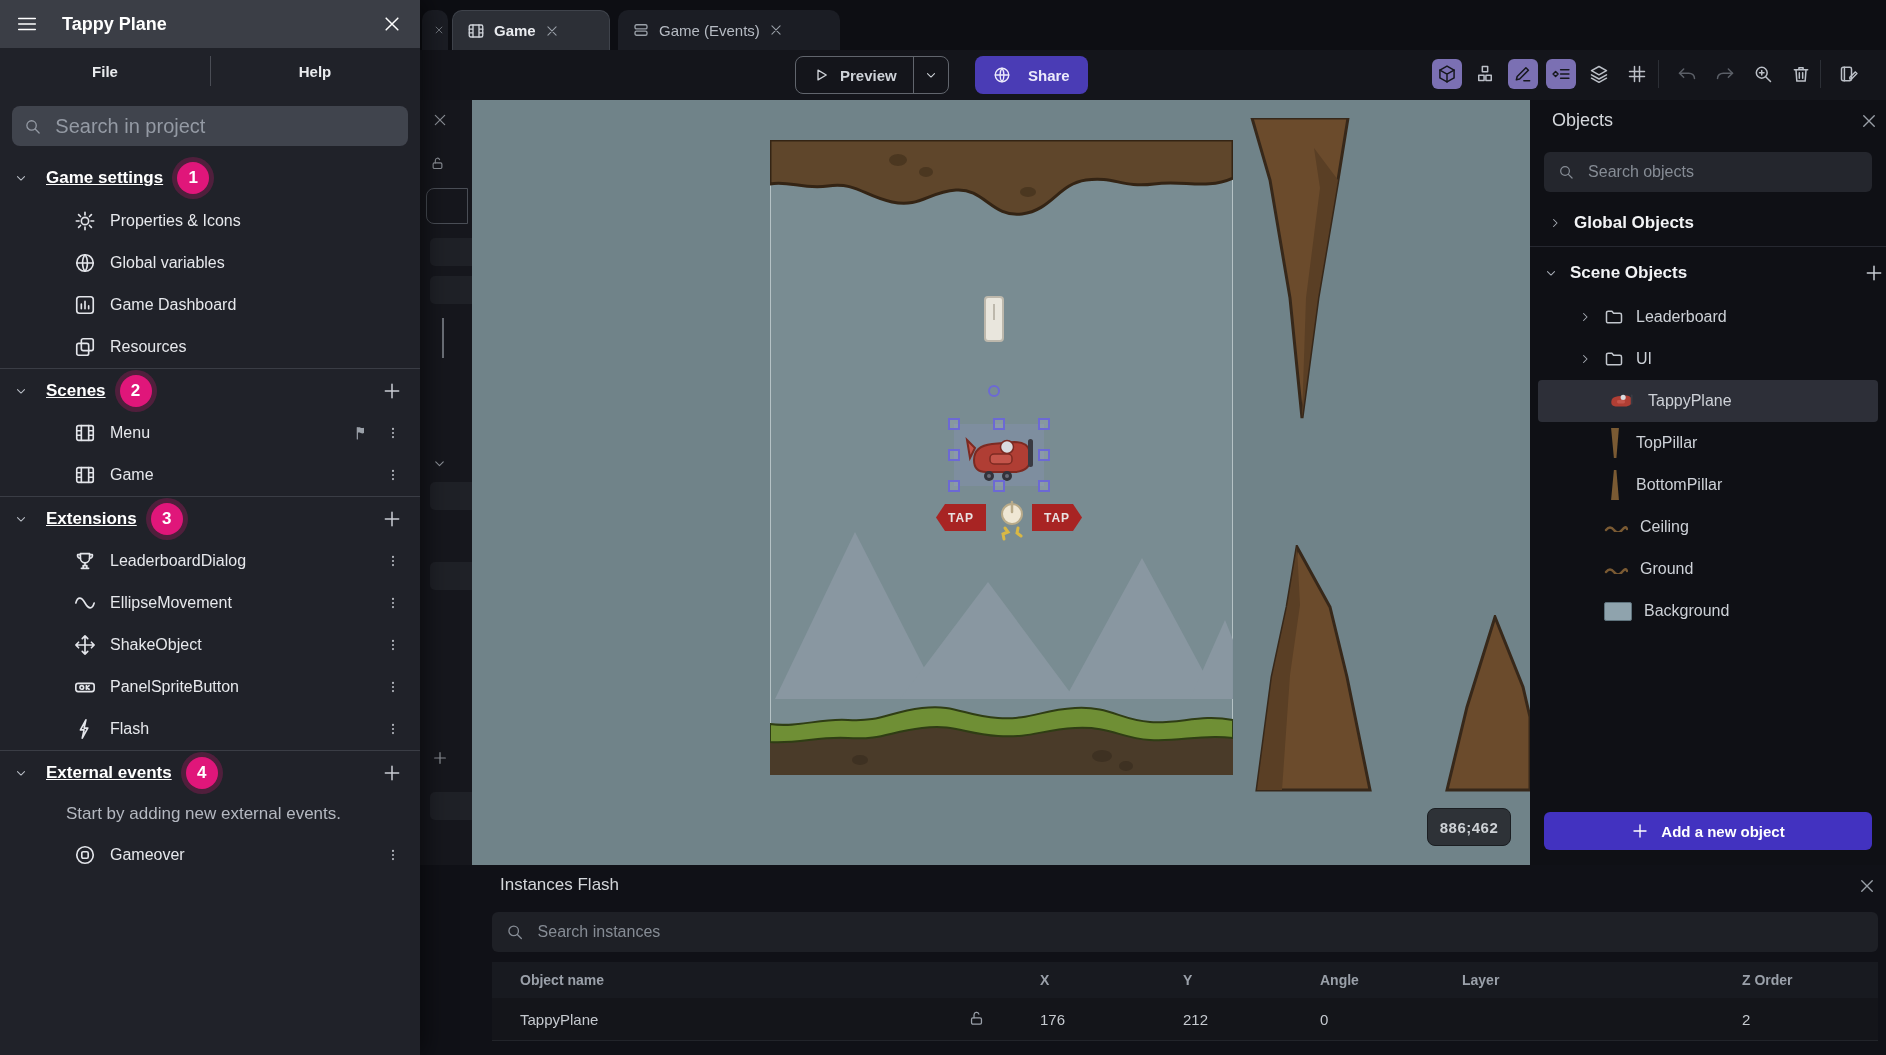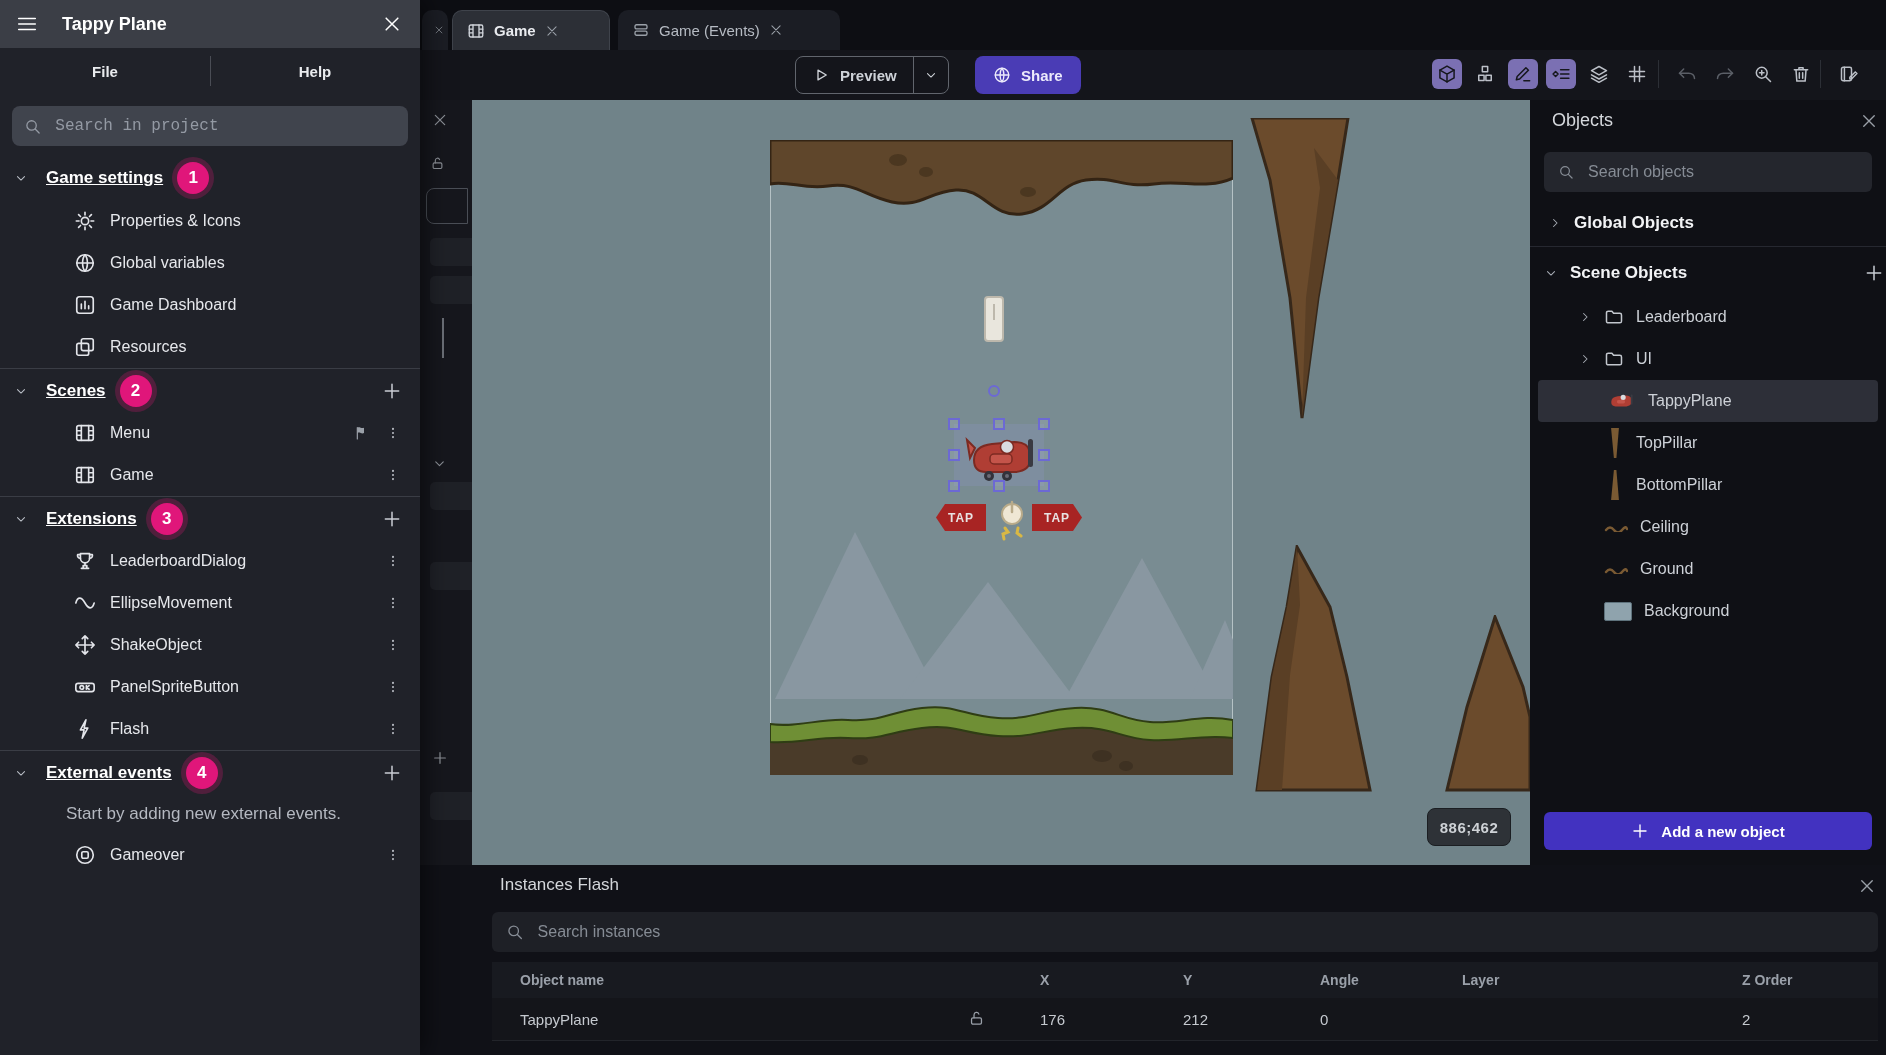--- a/index.html
+++ b/index.html
@@ -17,21 +17,21 @@
   .tab.inactive .tlabel{font-weight:normal;}
   .tab .tclose{color:#9aa0a8;width:14px;height:14px;}
   .tab-sliver{position:absolute;bottom:0;left:2px;width:26px;height:40px;background:#1b1d24;border-radius:10px 10px 0 0;color:#8b9097;display:flex;align-items:center;justify-content:flex-end;padding-right:4px;box-sizing:border-box;}
 
   .toolbar{position:absolute;left:420px;top:50px;width:1578px;height:50px;background:#14151b;text-align:center;}
   .btn-preview{position:absolute;left:375px;top:6px;height:38px;display:flex;align-items:center;border:1px solid #61656d;border-radius:8px;color:#ced2d8;box-sizing:border-box;}
   .btn-preview .seg{display:flex;align-items:center;gap:10px;padding:0 16px;height:100%;}
   .btn-preview .plabel{font-size:15px;font-weight:bold;}
   .btn-preview .sep{width:1px;height:100%;background:#61656d;}
   .btn-preview .chev-seg{display:flex;align-items:center;justify-content:center;width:34px;height:100%;}
-  .btn-share{position:absolute;left:555px;top:6px;height:38px;padding:0 18px;display:flex;align-items:center;gap:10px;background:#4a3cb5;border-radius:8px;color:#eceafb;}
+  .btn-share{position:absolute;left:555px;top:6px;height:38px;padding:0 18px;display:flex;align-items:center;gap:17px;background:#4a3cb5;border-radius:8px;color:#eceafb;}
   .btn-share .slabel{font-size:15px;font-weight:bold;}
   .tool-ic{position:absolute;top:9px;width:30px;height:30px;border-radius:6px;display:flex;align-items:center;justify-content:center;color:#bcc0c8;}
   .tool-ic.on{background:#7b70b3;color:#16171d;}
   .tool-ic.dim{color:#5b5f67;}
   .tool-sep{position:absolute;top:10px;width:1px;height:28px;background:#2c2f36;}
 
   
   .strip{position:absolute;left:420px;top:100px;width:52px;height:765px;background:#16171d;overflow:hidden;}
   .slab{position:absolute;left:10px;width:42px;height:28px;background:#1f2127;border-radius:5px 0 0 5px;}
 
@@ -73,21 +73,21 @@
   .trow span{position:absolute;top:13px;font-size:15px;color:#c5c9cf;}
 
   
   .drawer{position:absolute;left:0;top:0;width:420px;height:1055px;background:#202229;z-index:10;box-shadow:4px 0 24px rgba(0,0,0,.55);}
   .dheader{height:48px;background:#3b3e46;display:flex;align-items:center;color:#fff;}
   .dheader .dtitle{font-size:18px;font-weight:bold;margin-left:24px;}
   .dmenu{height:46px;display:flex;align-items:center;color:#e9ebee;position:relative;}
   .dmenu .half{flex:1;text-align:center;font-size:15px;font-weight:bold;}
   .dmenu .vsep{position:absolute;left:210px;top:8px;width:1px;height:30px;background:#4a4d55;}
   .dsearch{margin:12px 12px 10px 12px;height:40px;background:#40444d;border-radius:8px;display:flex;align-items:center;gap:12px;padding:0 12px;color:#949aa4;}
-  .dsearch input{background:transparent;border:none;outline:none;color:#e5e5e5;font-size:16px;font-family:Liberation Mono, monospace;width:100%;}
+  .dsearch input{background:transparent;border:none;outline:none;color:#e5e5e5;font-size:20px;font-family:Liberation Sans, sans-serif;width:100%;}
   .dsearch input::placeholder{color:#949aa4;}
   .shead{height:44px;display:flex;align-items:center;padding-left:14px;box-sizing:border-box;}
   .shead .chev{width:14px;height:14px;color:#b9bec6;flex:none;}
   .shead .slbl{font-size:17px;font-weight:bold;color:#fff;margin-left:18px;text-decoration:underline;}
   .nbadge{margin-left:14px;width:32px;height:32px;border-radius:50%;background:#e0167a;box-shadow:0 0 0 5px rgba(224,22,121,.25);color:#fff;font-size:17px;font-weight:bold;display:flex;align-items:center;justify-content:center;flex:none;}
   .shead .spacer,.ditem .spacer{flex:1;}
   .shead .plus{width:20px;height:20px;color:#c9cdd4;margin-right:18px;}
   .ditem{height:42px;display:flex;align-items:center;padding-left:74px;box-sizing:border-box;color:#e6e8ec;}
   .ditem .iico{width:22px;height:22px;color:#e3e5ea;flex:none;}
   .ditem .ilbl{font-size:16px;margin-left:14px;white-space:nowrap;}

